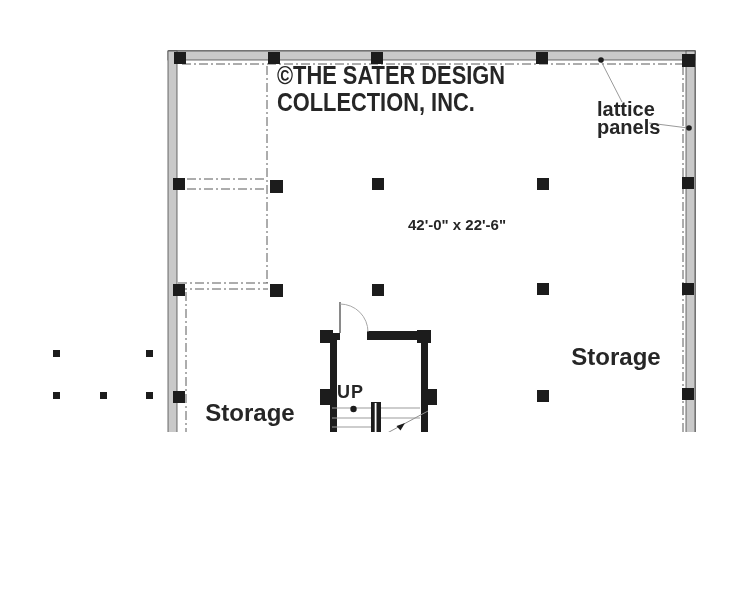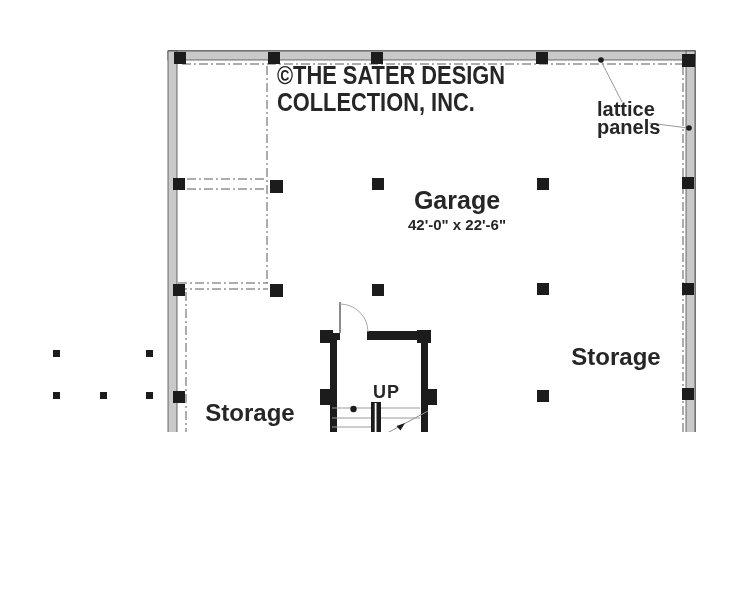--- a/index.html
+++ b/index.html
@@ -34,21 +34,21 @@
   .stairleader{stroke:#8f8f8f;stroke-width:1;fill:none;}
   .arrowhead{fill:var(--ink);}
   .label{position:absolute;font-weight:bold;color:var(--text);white-space:nowrap;}
   .label.center{text-align:center;}
   #copyright-block{left:277px;top:62px;font-size:26px;line-height:27px;transform:scaleX(0.84);transform-origin:0 0;}
   #lattice-note{left:597px;top:100px;font-size:20px;line-height:18px;}
   #garage-name{left:377px;top:186px;width:160px;font-size:25px;}
   #garage-dims{left:377px;top:216px;width:160px;font-size:15px;}
   #storage-left-label{left:180px;top:399px;width:140px;font-size:24px;}
   #storage-right-label{left:546px;top:343px;width:140px;font-size:24px;}
-  #up-label{left:337px;top:382px;font-size:18px;letter-spacing:1px;padding-left:36px;}
+  #up-label{left:337px;top:382px;font-size:18px;letter-spacing:1px;}
 </style>
 </head>
 <body>
 
 <div id="plan-canvas">
 
   <svg width="750" height="598" viewBox="0 0 750 598">
 
     <g>
       <path class="outerline" d="M168.5 530.5 V50.5 H695.5 V526.5 H543 M168.5 530.5 H433"></path>
@@ -170,19 +170,18 @@
   <div id="copyright-block" class="label">
     <div>©THE SATER DESIGN</div>
     <div>COLLECTION, INC.</div>
   </div>
 
   <div id="lattice-note" class="label">
     <div>lattice</div>
     <div>panels</div>
   </div>
 
-  <div id="garage-name" class="label center">Garage</div>
   <div id="garage-dims" class="label center">42'-0" x 22'-6"</div>
   <div id="storage-left-label" class="label center">Storage</div>
   <div id="storage-right-label" class="label center">Storage</div>
   <div id="up-label" class="label">UP</div>
 
 </div>
 
 </body></html>

